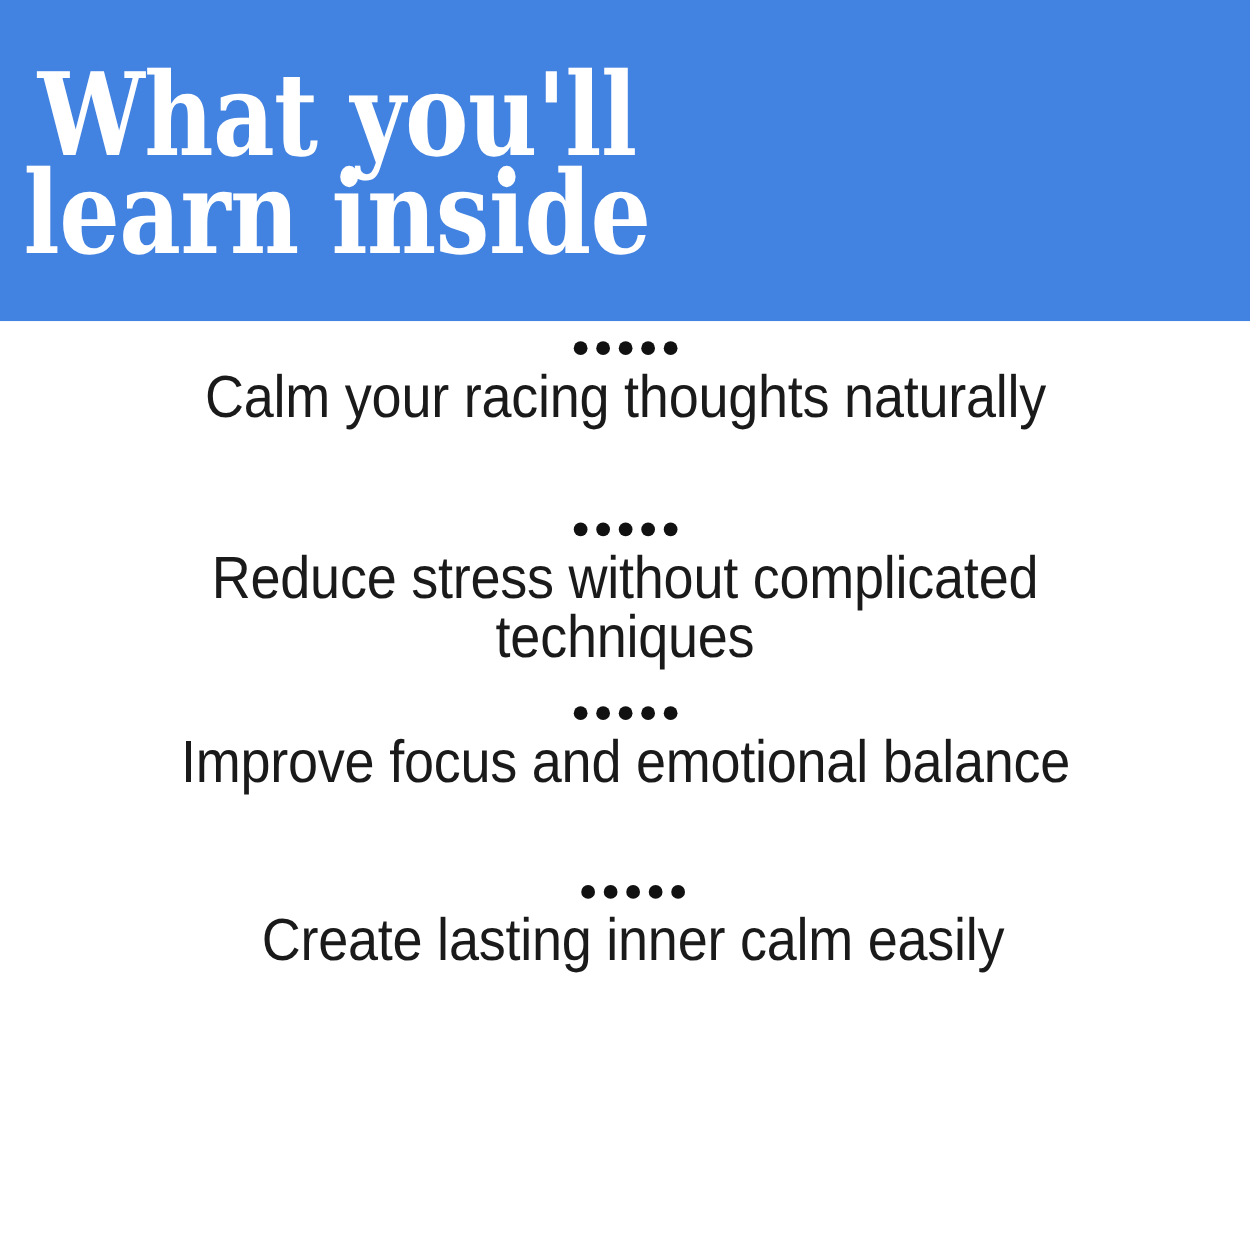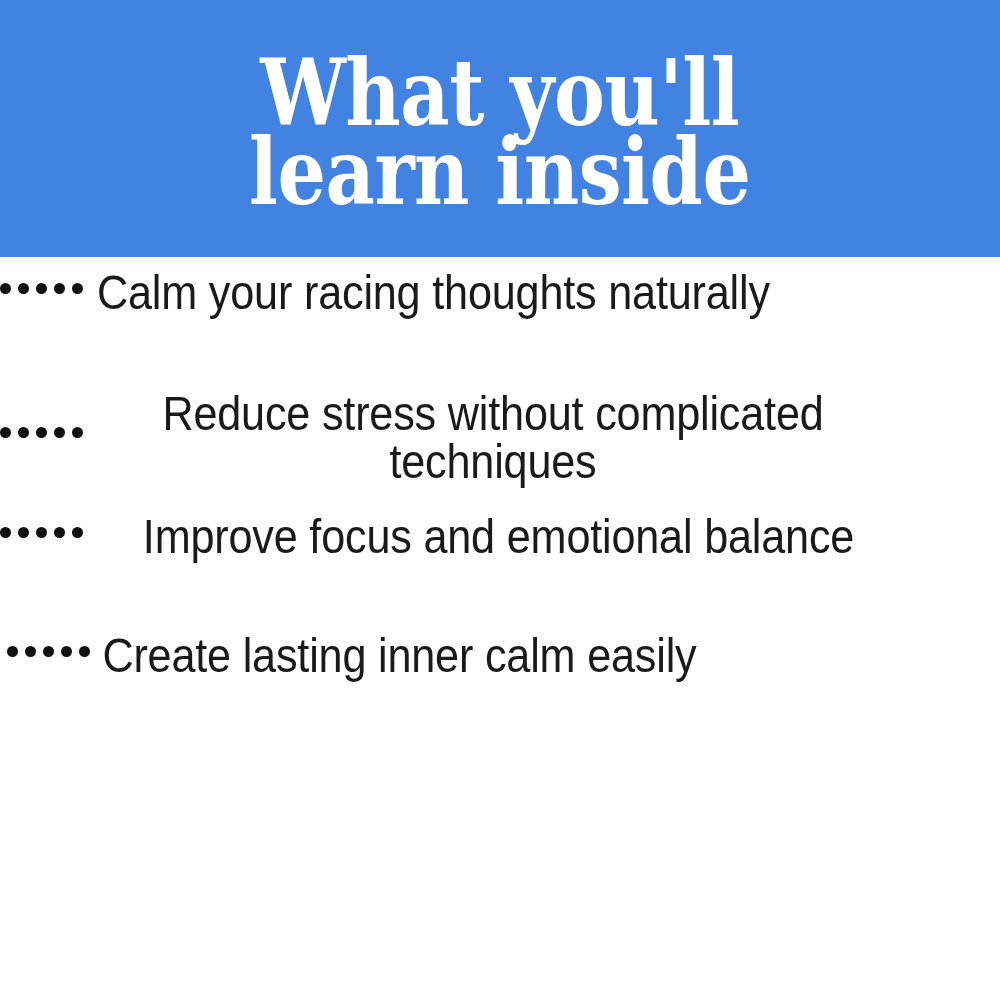--- a/index.html
+++ b/index.html
@@ -23,21 +23,21 @@
     flex-direction: column;
   }
 
   
   .header {
     width: 1000px;
     height: 257px;
     background: #4282e0;
     display: flex;
     flex-direction: column;
-    align-items: center;
+    align-items: flex-start;
     justify-content: center;
     box-sizing: border-box;
     padding-top: 8px;
     overflow: hidden;
   }
 
   .header-title {
     color: #ffffff;
     font-family: "DejaVu Serif", "Liberation Serif", serif;
     font-weight: 700;
@@ -72,21 +72,21 @@
   .list {
     width: 1000px;
     display: flex;
     flex-direction: column;
     align-items: center;
   }
 
   .list-item {
     width: 1000px;
     display: flex;
-    flex-direction: row;
+    flex-direction: column;
     align-items: center;
   }
 
   .dots {
     display: flex;
     align-items: center;
     justify-content: center;
     gap: 7px;
     height: 18px;
     margin-bottom: 6px;
@@ -111,21 +111,21 @@
     transform-origin: center top;
     max-width: 820px;
     margin: 0;
     padding: 0 0 0 0;
   }
 
   
   .list-item.i0 { margin-top: 0px; }
   .list-item.i1 { margin-top: 75px; }
   .list-item.i2 { margin-top: 76px; }
-  .list-item.i3 { margin-top: 33px; gap: 45px; }
+  .list-item.i3 { margin-top: 33px; }
   .list-item.i4 { margin-top: 74px; padding-left: 13px; }
 </style>
 </head>
 <body>
 
 <div class="poster">
 
   <div class="header">
     <div class="header-title">
       <span class="tline">What you'll</span>

